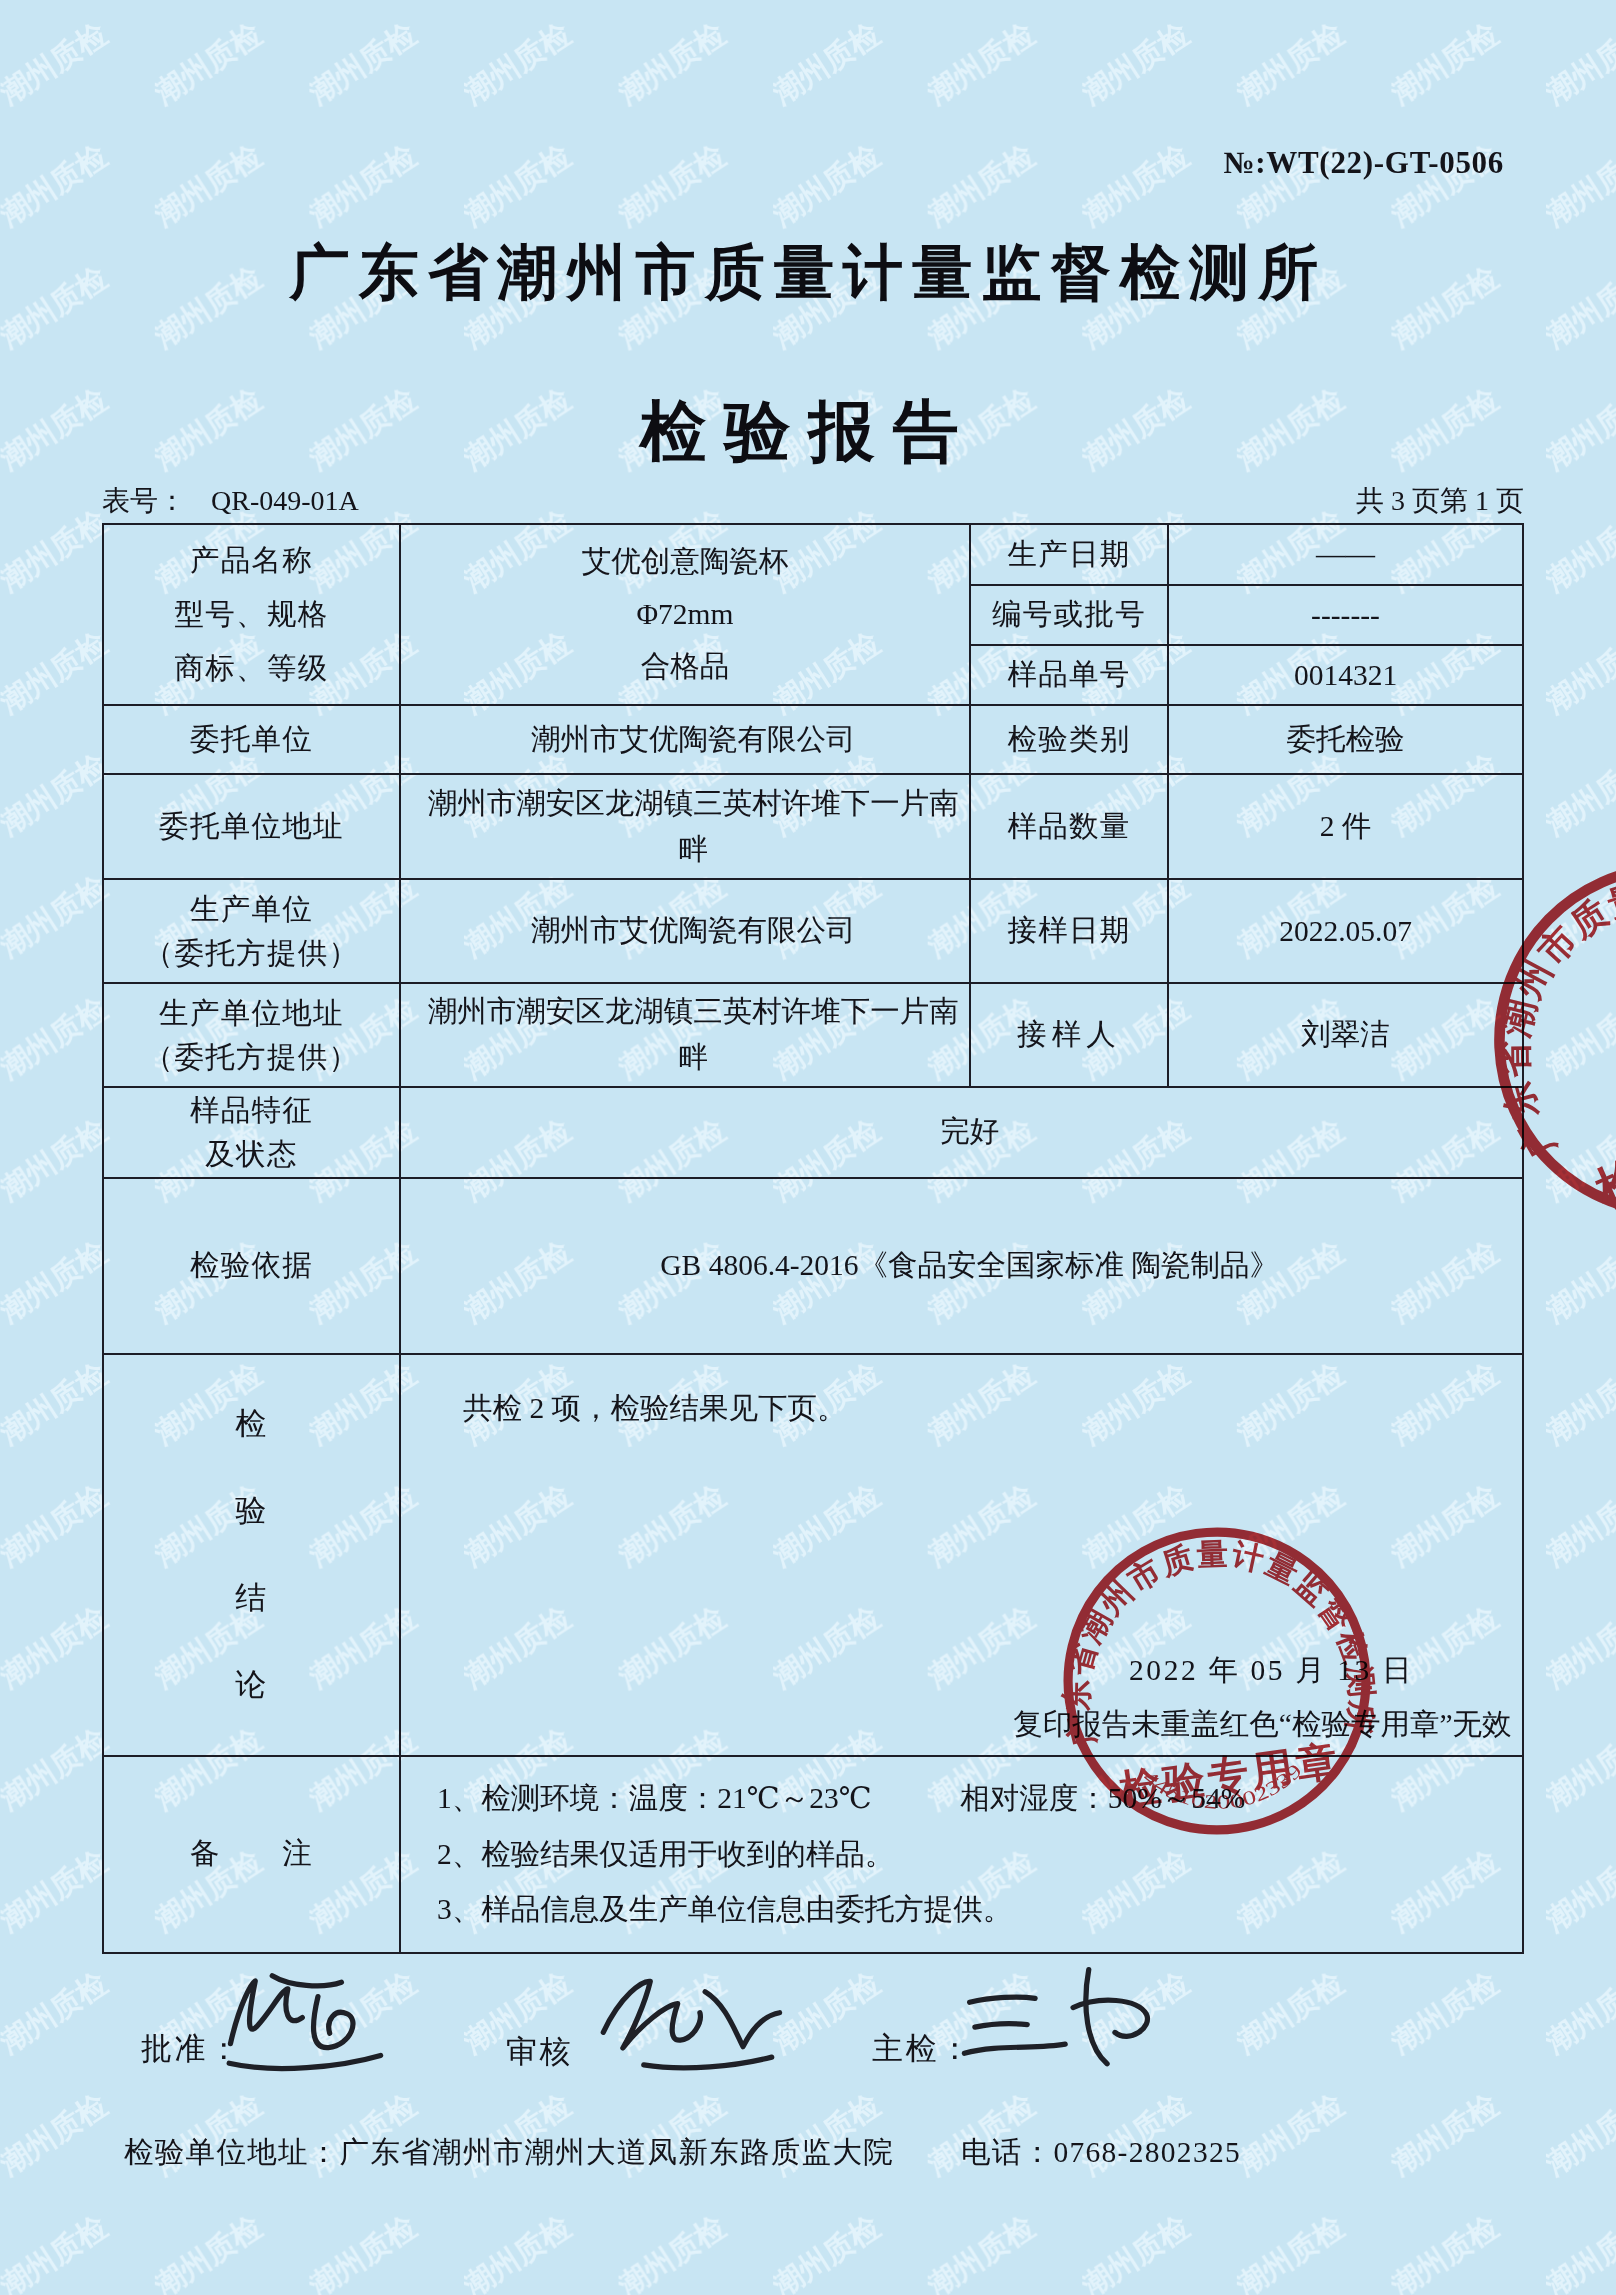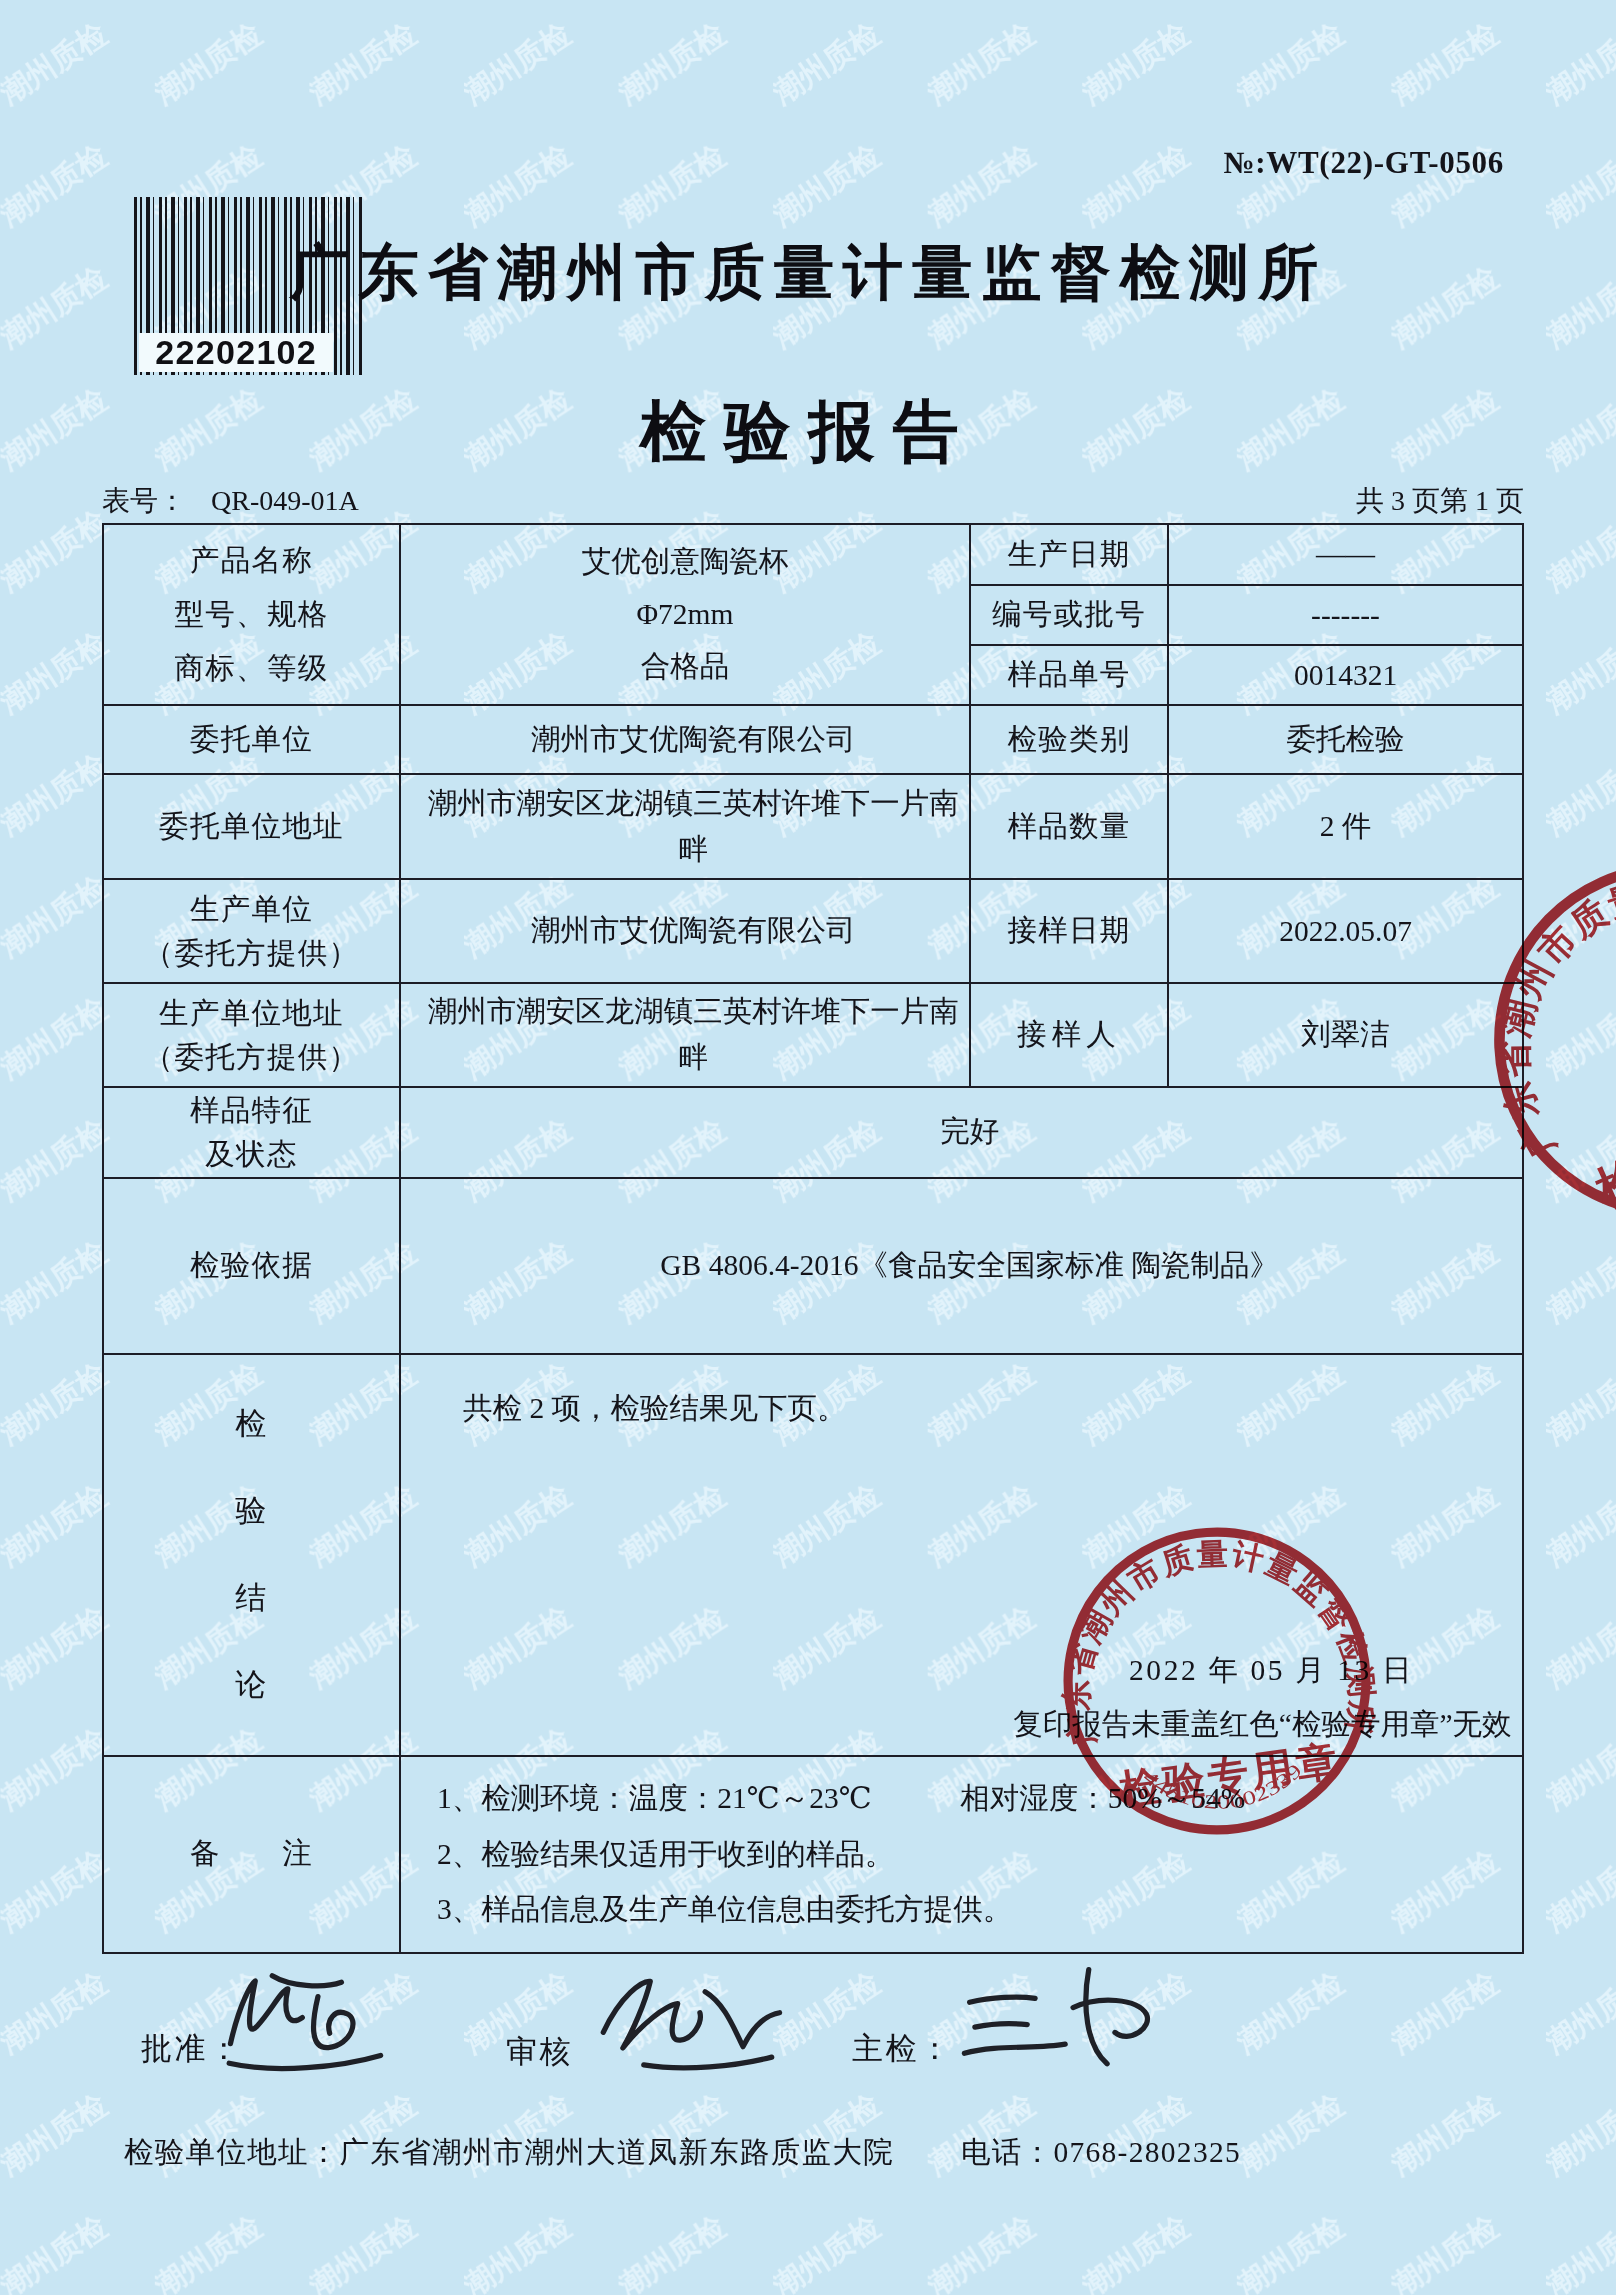--- a/index.html
+++ b/index.html
@@ -69,25 +69,20 @@
     <defs>
       <pattern id="wm" width="236" height="186" patternUnits="userSpaceOnUse">
         <g fill="#eef9fe" fill-opacity="0.68" font-family="Liberation Sans, sans-serif" font-size="46" font-weight="bold">
           <text transform="translate(12,160) rotate(-33)">潮州质检</text>
         </g>
       </pattern>
     </defs>
     <rect width="2468" height="3504" fill="url(#wm)"></rect>
   </svg>
 
-  <div class="layer barcode">
-    <div class="barcode-strip">
-      <span class="barcode-num">22202102</span>
-    </div>
-  </div>
 
   <div class="layer report-no">№:WT(22)-GT-0506</div>
 
   <div class="layer title title1">广东省潮州市质量计量监督检测所</div>
   <div class="layer title title3">检验报告</div>
 
   <div class="layer form-line">
     <span>
       <span>表号：</span><span class="form-no-val">QR-049-01A</span>
     </span>
@@ -237,21 +232,21 @@
 
   <div class="layer sig-label" style="left:506px;top:2031px">审核</div>
   <svg class="layer sig" style="left:586px;top:1967px" width="203" height="111" viewBox="0 0 310 170">
     <g fill="none" stroke="#101016" stroke-width="8" stroke-linecap="round" stroke-linejoin="round" opacity="0.92">
       <path d="M26,100 C52,44 86,20 98,22 C90,56 70,100 56,124 C84,88 122,58 140,56 C130,86 126,114 144,112 C164,110 178,84 174,70"></path>
       <path d="M182,38 C212,56 226,94 240,122 C254,94 272,74 296,70"></path>
       <path d="M88,150 C150,160 230,152 284,138"></path>
     </g>
   </svg>
 
-  <div class="layer sig-label" style="left:852px;top:2028px">主检：</div>
+  <div class="layer sig-label" style="left:872px;top:2028px">主检：</div>
   <svg class="layer sig" style="left:950px;top:1959px" width="216" height="118" viewBox="0 0 330 180">
     <g fill="none" stroke="#101016" stroke-width="8" stroke-linecap="round" stroke-linejoin="round" opacity="0.92">
       <path d="M30,66 C62,58 106,56 130,60"></path>
       <path d="M38,104 C66,98 98,98 118,100"></path>
       <path d="M22,144 C72,130 132,138 176,130"></path>
       <path d="M212,16 C202,70 208,132 240,160"></path>
       <path d="M188,74 C228,56 286,60 300,84 C310,104 274,130 252,112"></path>
     </g>
   </svg>
 

